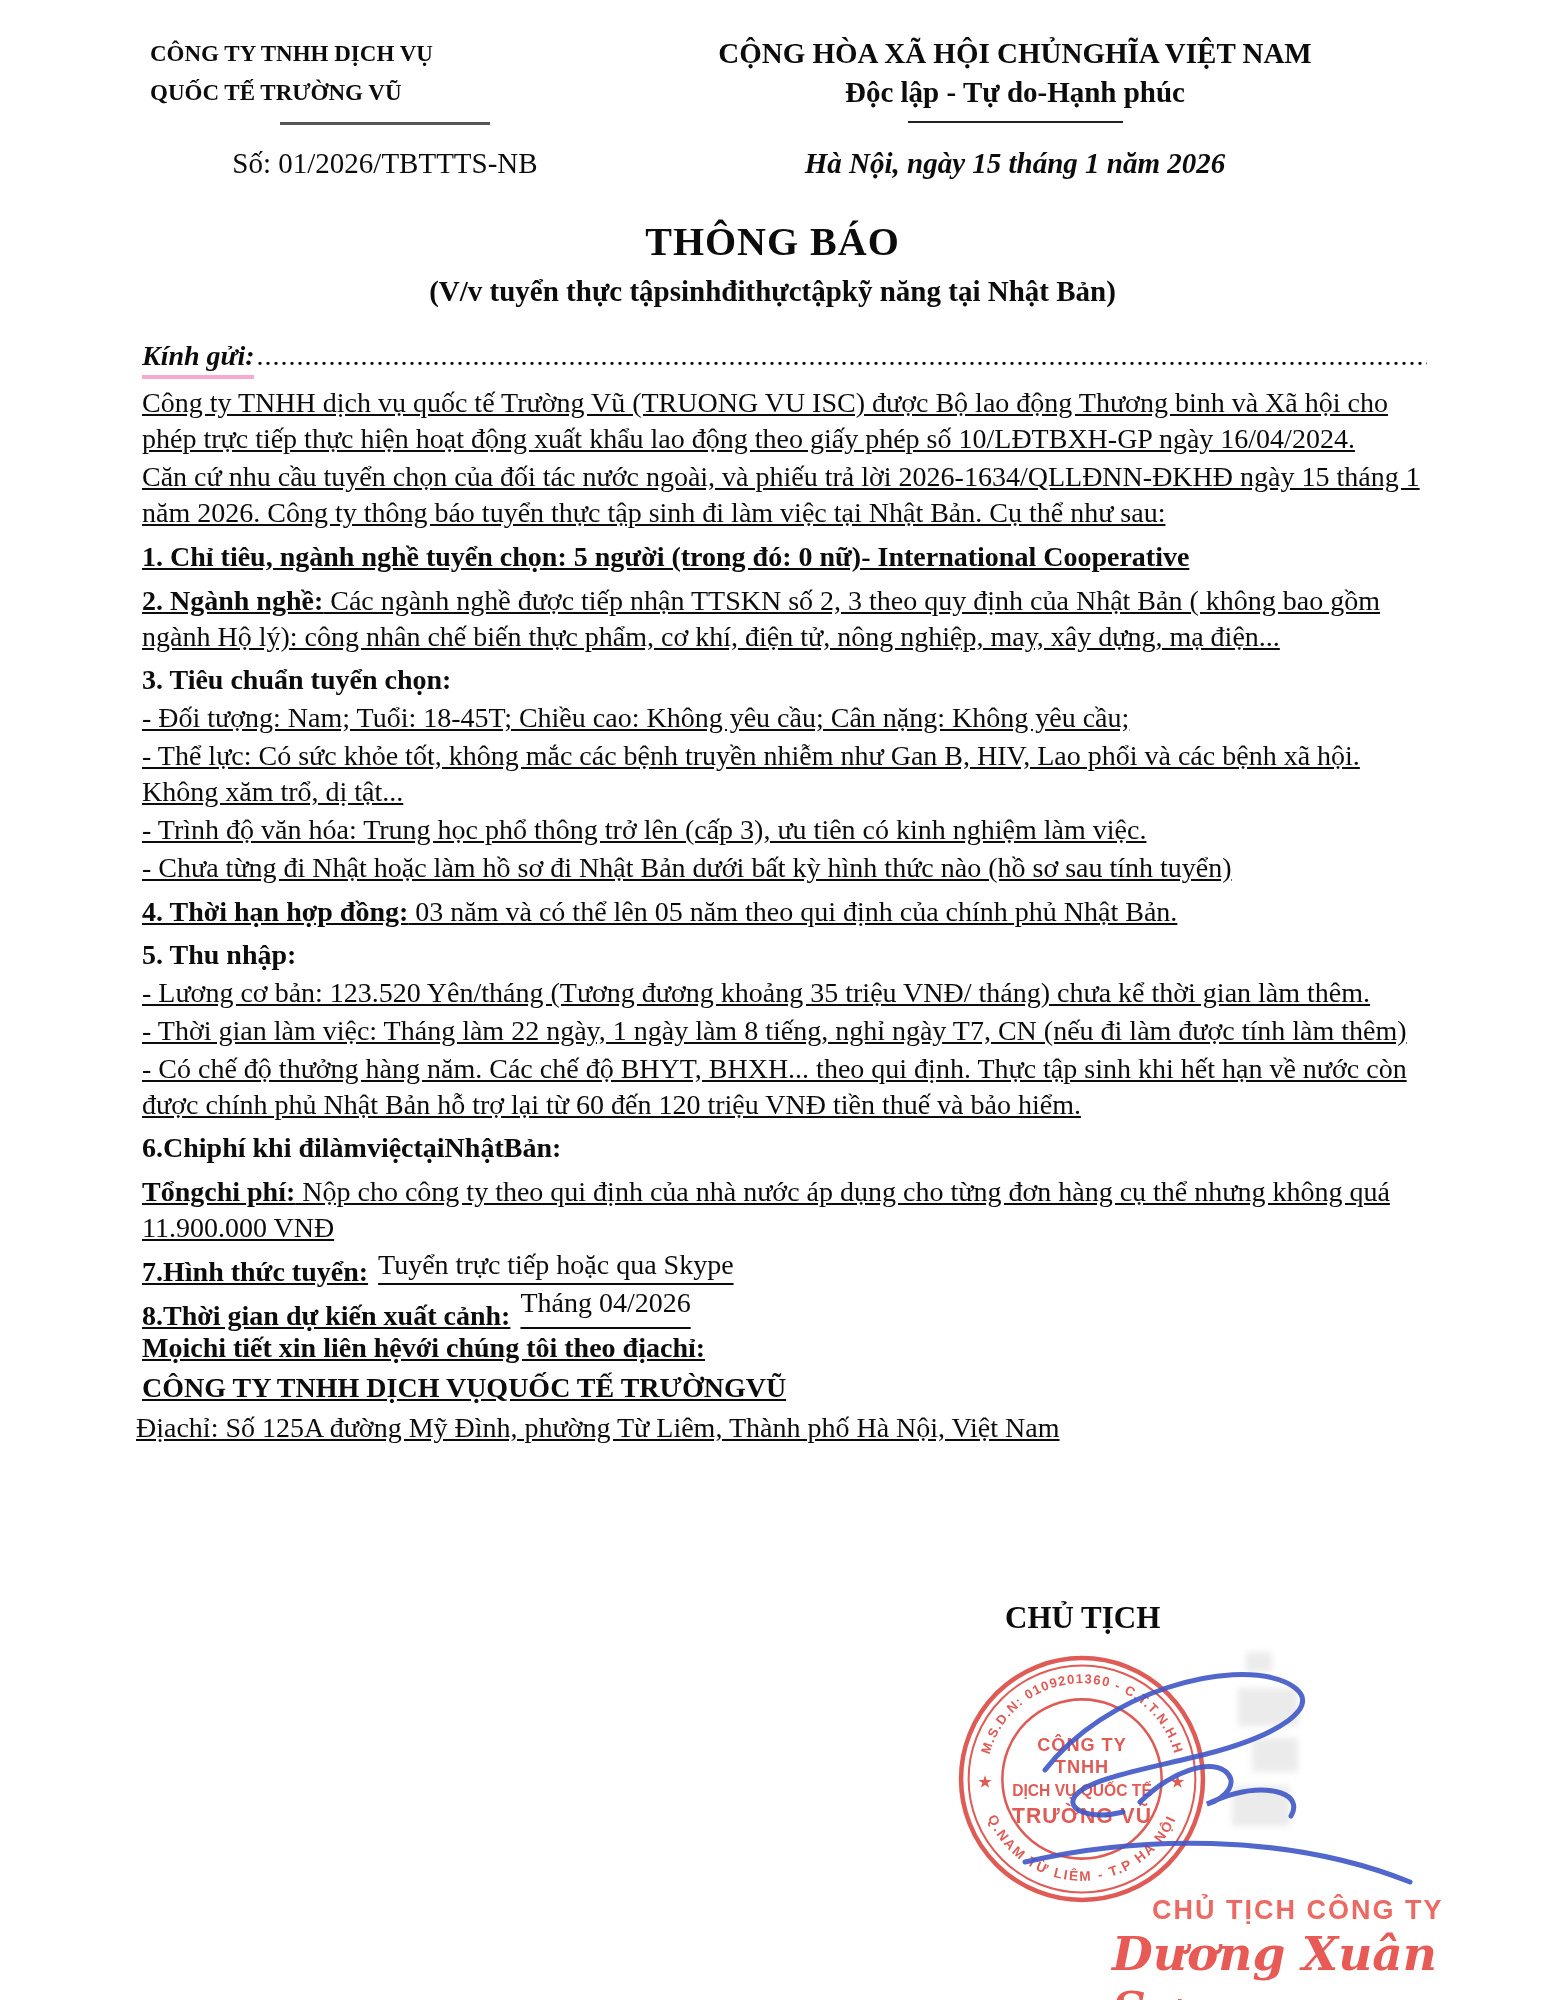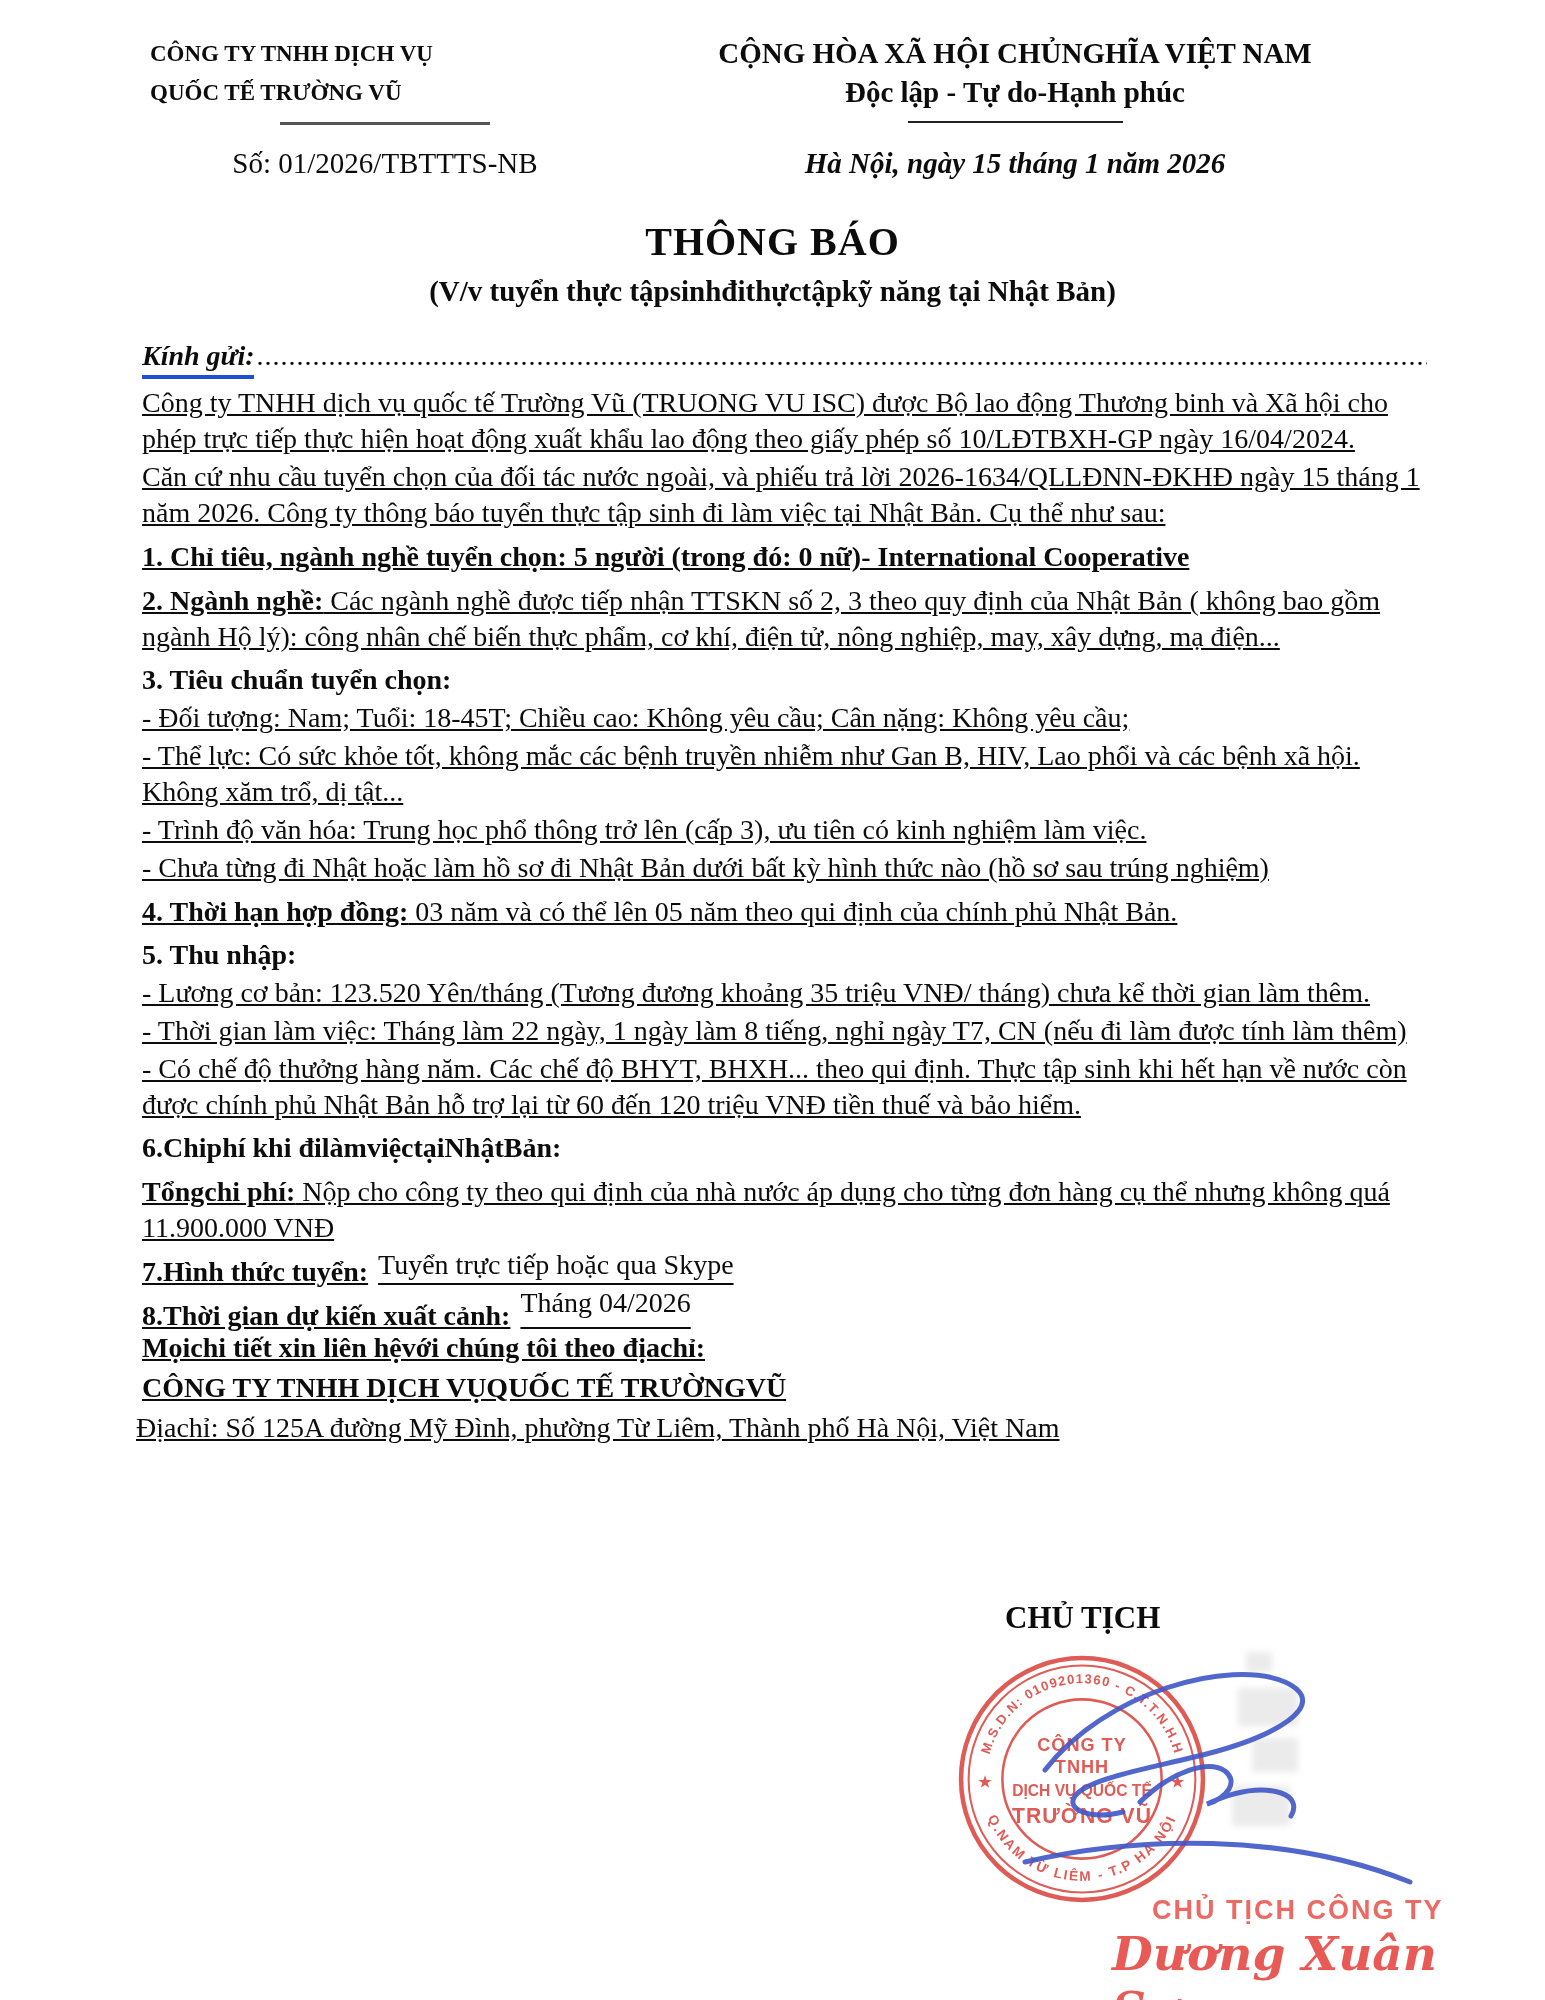--- a/index.html
+++ b/index.html
@@ -26,21 +26,21 @@
   
   .doc-title { margin-top:38px; text-align:center; font-weight:bold; font-size:40px; letter-spacing:1px; }
   .doc-subtitle { margin-top:10px; text-align:center; font-weight:bold; font-size:29px; }
 
   
   .content { margin:30px 118px 0 142px; font-size:28px; line-height:36px; }
   .para { margin:2px 0;text-decoration:underline; }
   .bold { font-weight:bold; }
   .head { margin:7px 0 2px; font-weight:bold; }
   .kinh-gui { display:flex; align-items:baseline; margin-bottom:6px; }
-  .kg-label { font-weight:bold; font-style:italic; border-bottom:4px solid #1d4ed8; padding-bottom:1px; }
+  .kg-label { font-weight:bold; font-style:italic; border-bottom:4px solid #f9a8d4; padding-bottom:1px; }
   .kg-dots { flex:1; white-space:nowrap; overflow:hidden; letter-spacing:1px; margin-left:2px; }
   .num-row { margin:8px 0 2px; }
   .raised-1 { position:relative; top:-7px; margin-left:10px; font-weight:normal; }
   .raised-2 { position:relative; top:-13px; margin-left:10px; font-weight:normal; }
   .contact-company { font-weight:bold; margin-top:4px; }
   .contact-address { margin-top:4px; margin-left:-6px; }
   .contact-phone { margin-top:6px; margin-left:12px; }
 
   
   .recipients { position:absolute; left:195px; top:1628px; font-size:28px; line-height:52px; }
@@ -101,21 +101,21 @@
     <p class="para">Căn cứ nhu cầu tuyển chọn của đối tác nước ngoài, và phiếu trả lời 2026-1634/QLLĐNN-ĐKHĐ ngày 15 tháng 1 năm 2026. Công ty thông báo tuyển thực tập sinh đi làm việc tại Nhật Bản. Cụ thể như sau:</p>
 
     <p class="para bold num-row">1. Chỉ tiêu, ngành nghề tuyển chọn: 5 người (trong đó: 0 nữ)- International Cooperative</p>
 
     <p class="para num-row"><span class="bold">2. Ngành nghề:</span><span> Các ngành nghề được tiếp nhận TTSKN số 2, 3 theo quy định của Nhật Bản ( không bao gồm ngành Hộ lý): công nhân chế biến thực phẩm, cơ khí, điện tử, nông nghiệp, may, xây dựng, mạ điện...</span></p>
 
     <p class="head">3. Tiêu chuẩn tuyển chọn:</p>
     <p class="para">- Đối tượng: Nam; Tuổi: 18-45T; Chiều cao: Không yêu cầu; Cân nặng: Không yêu cầu;</p>
     <p class="para">- Thể lực: Có sức khỏe tốt, không mắc các bệnh truyền nhiễm như Gan B, HIV, Lao phổi và các bệnh xã hội. Không xăm trổ, dị tật...</p>
     <p class="para">- Trình độ văn hóa: Trung học phổ thông trở lên (cấp 3), ưu tiên có kinh nghiệm làm việc.</p>
-    <p class="para">- Chưa từng đi Nhật hoặc làm hồ sơ đi Nhật Bản dưới bất kỳ hình thức nào (hồ sơ sau trúng nghiệm)</p>
+    <p class="para">- Chưa từng đi Nhật hoặc làm hồ sơ đi Nhật Bản dưới bất kỳ hình thức nào (hồ sơ sau tính tuyển)</p>
 
     <p class="para num-row"><span class="bold">4. Thời hạn hợp đồng:</span><span> 03 năm và có thể lên 05 năm theo qui định của chính phủ Nhật Bản.</span></p>
 
     <p class="head">5. Thu nhập:</p>
     <p class="para">- Lương cơ bản: 123.520 Yên/tháng (Tương đương khoảng 35 triệu VNĐ/ tháng) chưa kể thời gian làm thêm.</p>
     <p class="para">- Thời gian làm việc: Tháng làm 22 ngày, 1 ngày làm 8 tiếng, nghỉ ngày T7, CN (nếu đi làm được tính làm thêm)</p>
     <p class="para">- Có chế độ thưởng hàng năm. Các chế độ BHYT, BHXH... theo qui định. Thực tập sinh khi hết hạn về nước còn được chính phủ Nhật Bản hỗ trợ lại từ 60 đến 120 triệu VNĐ tiền thuế và bảo hiểm.</p>
 
     <p class="head">6.Chiphí khi đilàmviệctạiNhậtBản:</p>
     <p class="para num-row"><span class="bold">Tổngchi phí:</span><span> Nộp cho công ty theo qui định của nhà nước áp dụng cho từng đơn hàng cụ thể nhưng không quá 11.900.000 VNĐ</span></p>

